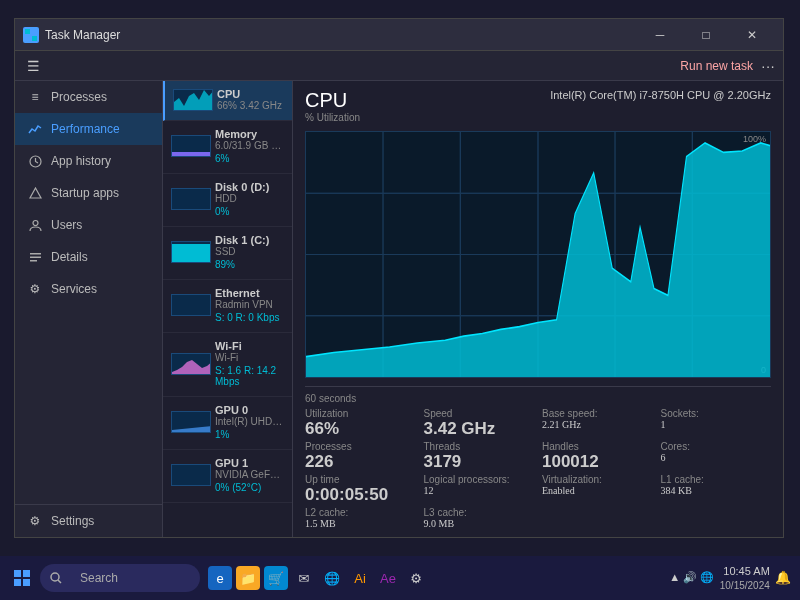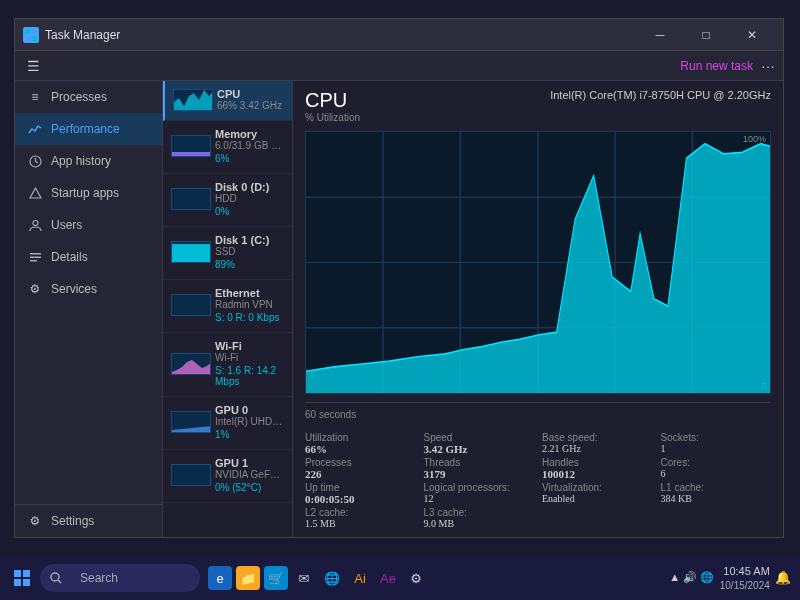--- a/index.html
+++ b/index.html
@@ -150,21 +150,21 @@
       font-size: 14px;
       padding: 4px;
       cursor: pointer;
     }
     .menubar-right {
       display: flex;
       align-items: center;
       gap: 8px;
     }
     .run-new-task {
-      color: #d946ef;
+      color: #fca5a5;
       font-size: 12px;
       cursor: pointer;
     }
     .more-btn {
       color: #ccc;
       font-size: 14px;
       cursor: pointer;
     }
 
     
@@ -324,40 +324,39 @@
 
     
     .cpu-stats {
       margin-top: 8px;
       border-top: 1px solid #3a3a4a;
       padding-top: 6px;
     }
     .cpu-stats-time-label {
       color: #888;
       font-size: 10px;
-      margin-bottom: 12px;
+      margin-bottom: 4px;
     }
     .stats-grid {
       display: grid;
       grid-template-columns: 1fr 1fr 1fr 1fr;
       gap: 2px 8px;
     }
     .stat-item {
       display: flex;
       flex-direction: column;
     }
     .stat-label {
       color: #888;
       font-size: 10px;
     }
     .stat-value {
       color: #ccc;
-      font-size: 11px;
+      font-size: 17px;
       font-weight: 600;
-      font-family: Liberation Serif, serif;
     }
     .stat-value-small {
       color: #ccc;
       font-size: 10px;
       font-family: Liberation Serif, serif;
     }
 
     
     .graph-100 {
       position: absolute;

